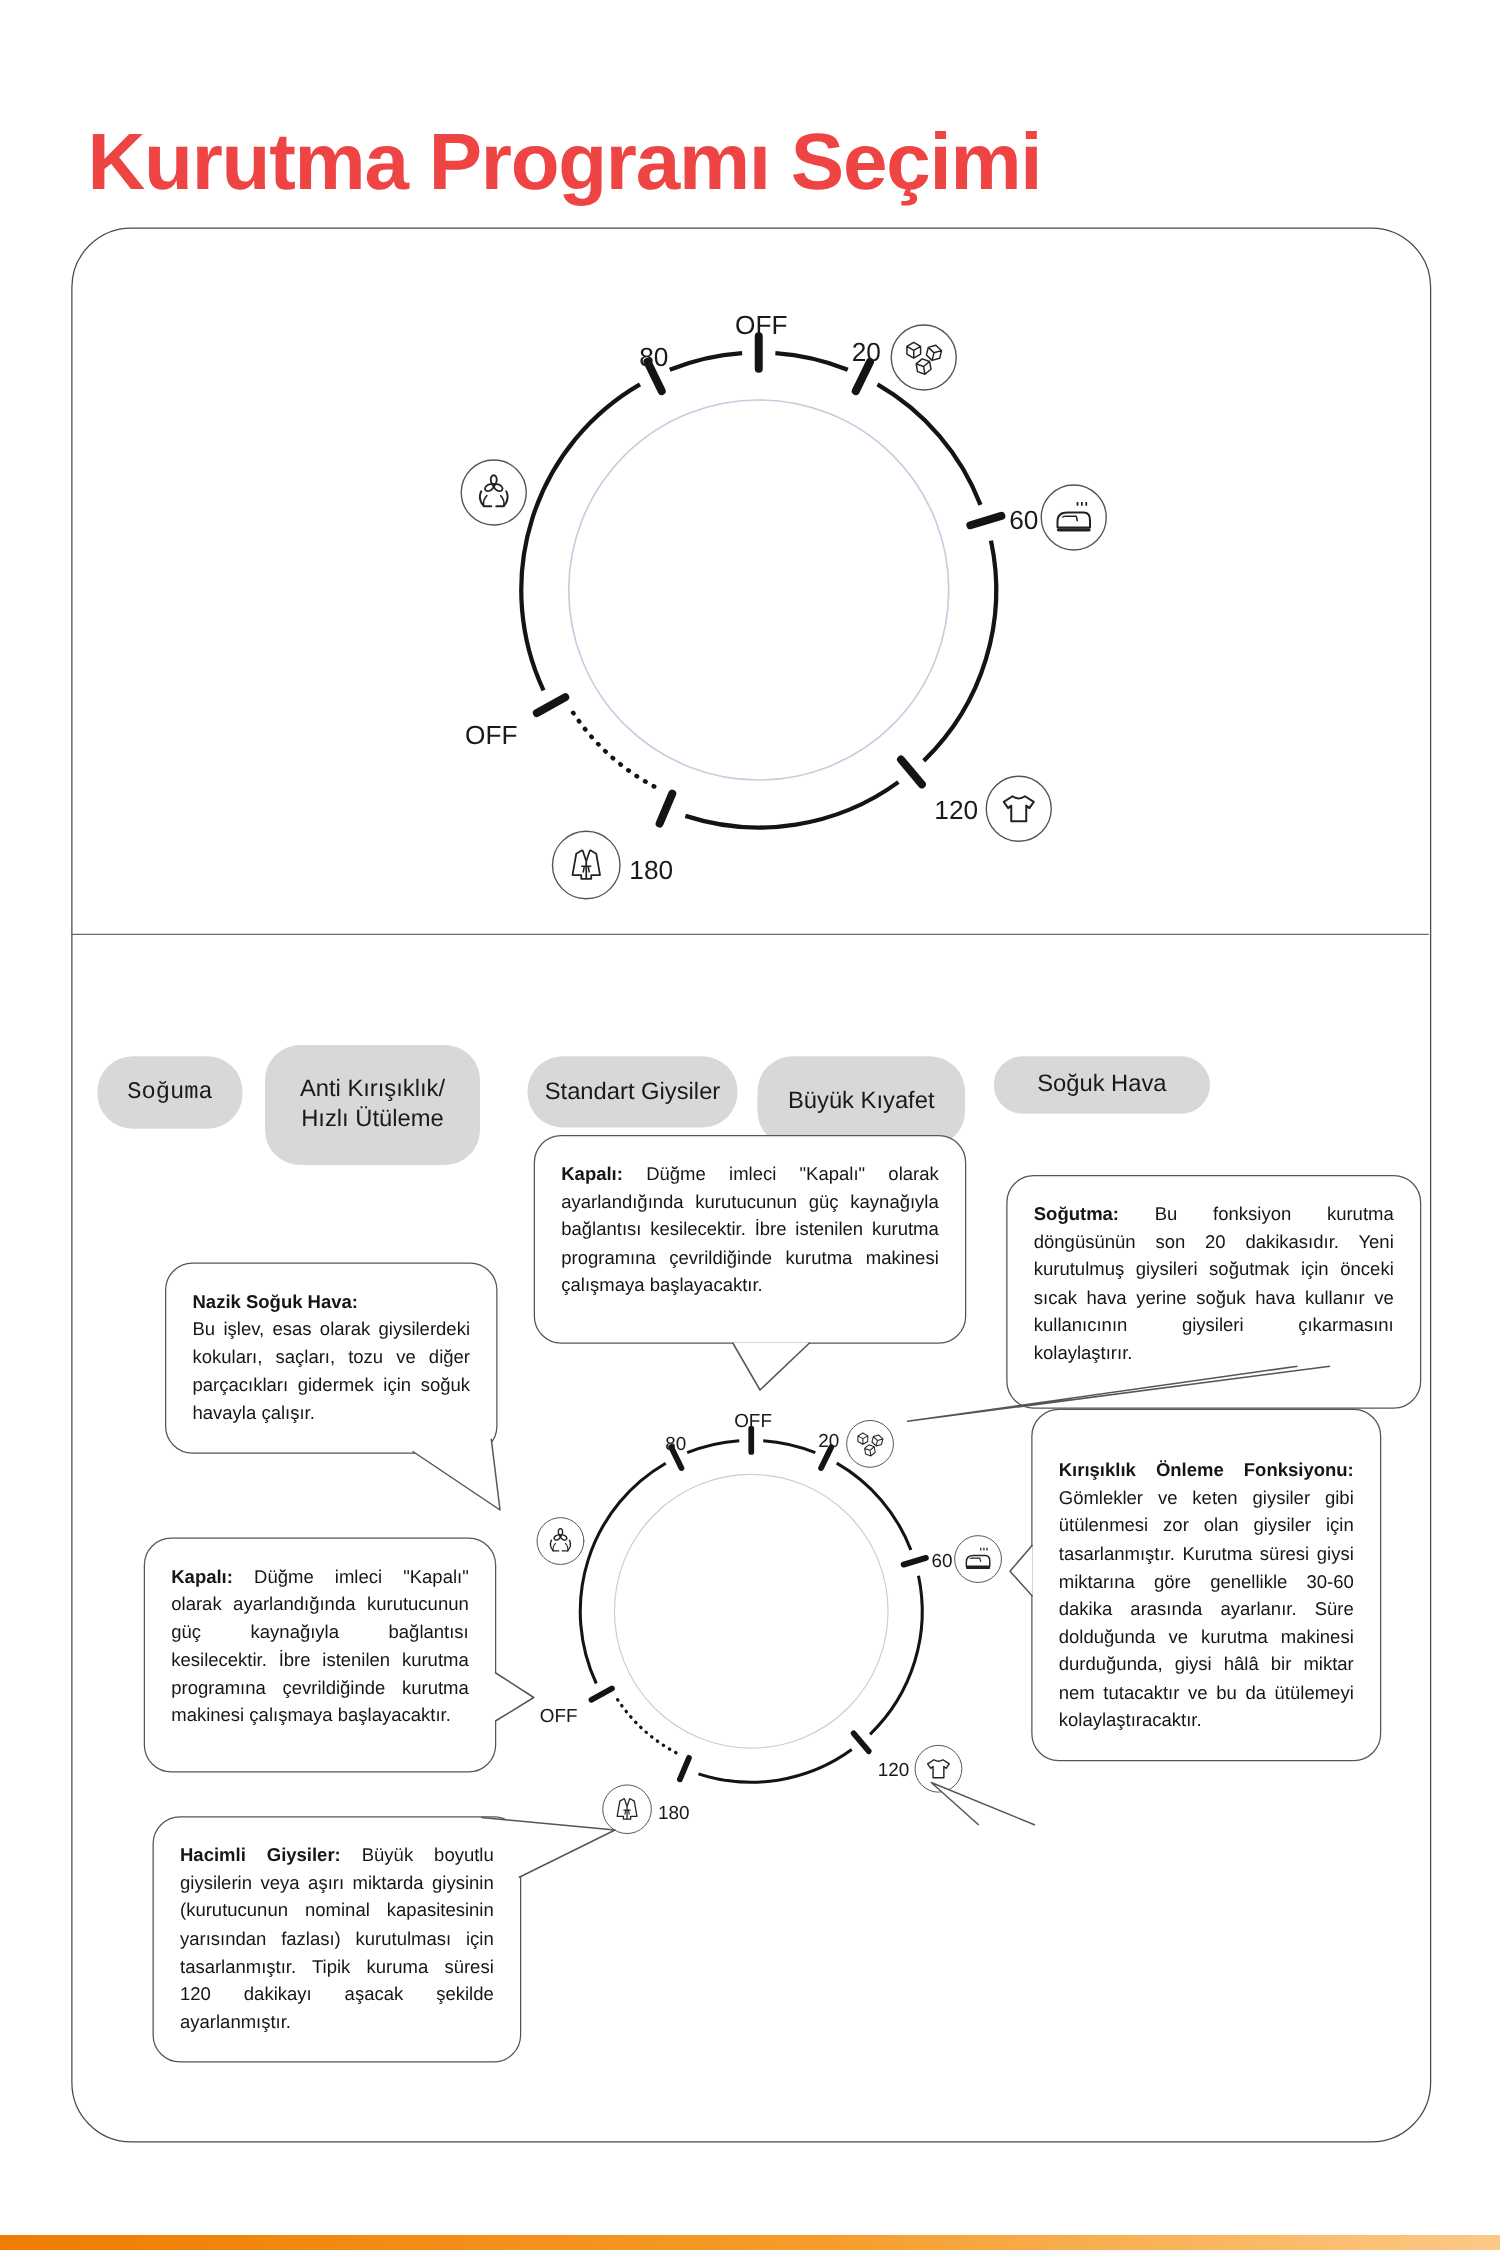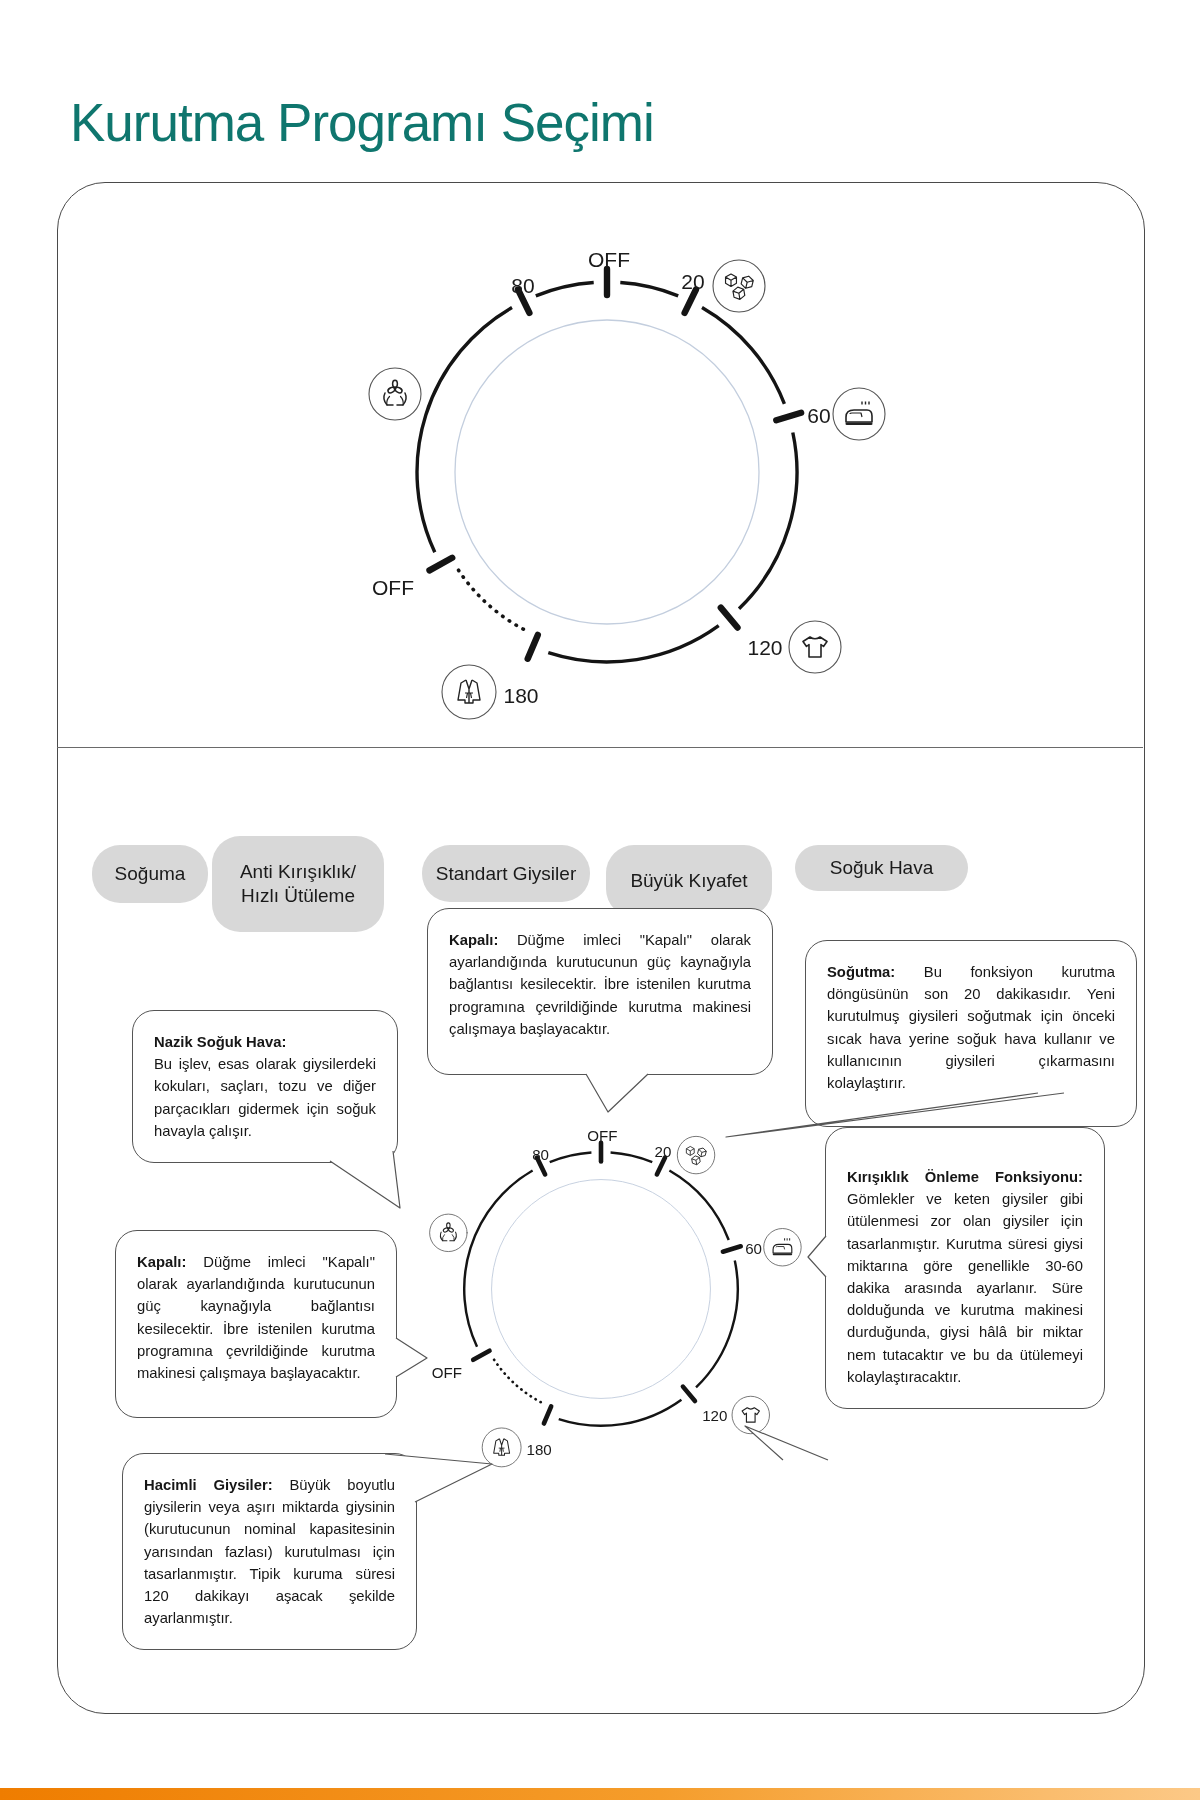--- a/index.html
+++ b/index.html
@@ -1,19 +1,19 @@
 <!DOCTYPE html>
 <html><head>
 <meta charset="utf-8">
 <style>
   html,body{margin:0;padding:0;background:#fff;}
   .page{position:relative;width:1200px;height:1800px;background:#fff;overflow:hidden;
         font-family:"Liberation Sans",sans-serif;color:#111;}
-  .title{position:absolute;left:70px;top:92px;font-size:53px;font-weight:400;
-         letter-spacing:-1px;color:#0f766e;white-space:nowrap;z-index:2;}
+  .title{position:absolute;left:70px;top:92px;font-size:64px;font-weight:700;
+         letter-spacing:-1px;color:#ef4444;white-space:nowrap;z-index:2;}
   .panel{position:absolute;left:57px;top:182px;width:1086px;height:1530px;
          border:1.4px solid #4a4a4a;border-radius:48px;background:#fff;z-index:1;}
   .divider{position:absolute;left:57px;top:747px;width:1086px;height:0;
            border-top:1.4px solid #6a6a6a;z-index:2;}
   .pill{position:absolute;background:#D8D8D8;border-radius:28px;display:flex;
         align-items:center;justify-content:center;text-align:center;font-size:19px;
         color:#1a1a1a;white-space:pre-line;line-height:1.25;z-index:3;}
   .callout{position:absolute;background:#fff;border:1.2px solid #555;border-radius:22px;
            padding:20px 21px;font-size:14.8px;line-height:1.5;text-align:justify;
            color:#161616;box-sizing:border-box;z-index:4;}
@@ -27,21 +27,21 @@
 </head>
 <body>
 
 <div class="page">
 
   <div class="title">Kurutma Programı Seçimi</div>
 
   <div class="panel"></div>
   <div class="divider"></div>
 
-  <div class="pill" style="left:92px;top:845px;width:116px;height:58px;">Soğuma</div>
+  <div class="pill" style="left:78px;top:845px;width:116px;height:58px;font-family:Liberation Mono, monospace;">Soğuma</div>
   <div class="pill" style="left:212px;top:836px;width:172px;height:96px;">Anti Kırışıklık/
 Hızlı Ütüleme</div>
   <div class="pill" style="left:422px;top:845px;width:168px;height:57px;">Standart Giysiler</div>
   <div class="pill" style="left:606px;top:845px;width:166px;height:72px;">Büyük Kıyafet</div>
   <div class="pill" style="left:795px;top:845px;width:173px;height:46px;">Soğuk Hava</div>
 
   <div class="callout" style="left:427px;top:908px;width:346px;min-height:167px;">
     <span class="lead">Kapalı:</span>
     <span>Düğme imleci "Kapalı" olarak ayarlandığında kurutucunun güç kaynağıyla bağlantısı kesilecektir. İbre istenilen kurutma programına çevrildiğinde kurutma makinesi çalışmaya başlayacaktır.</span>
   </div>

